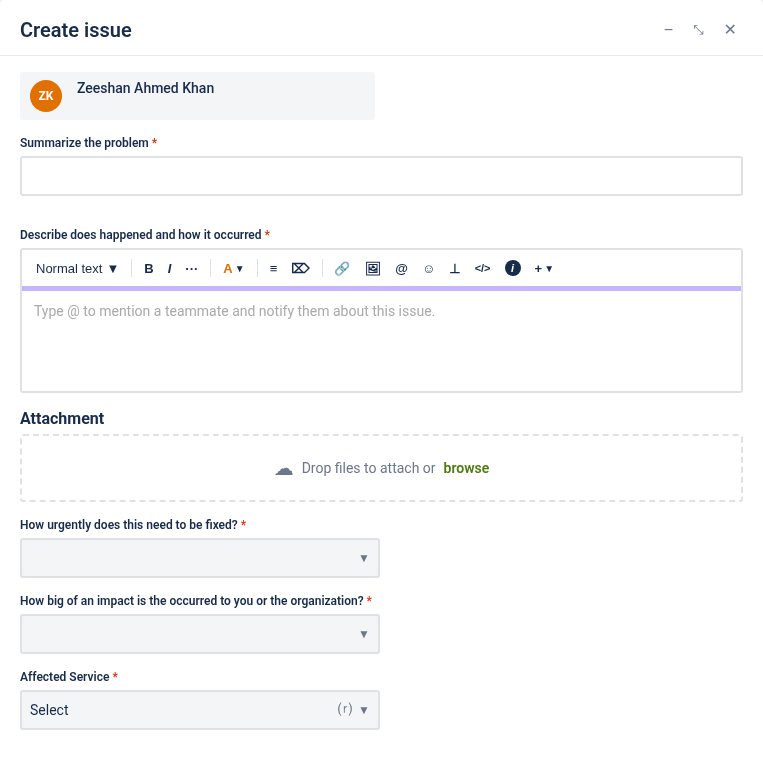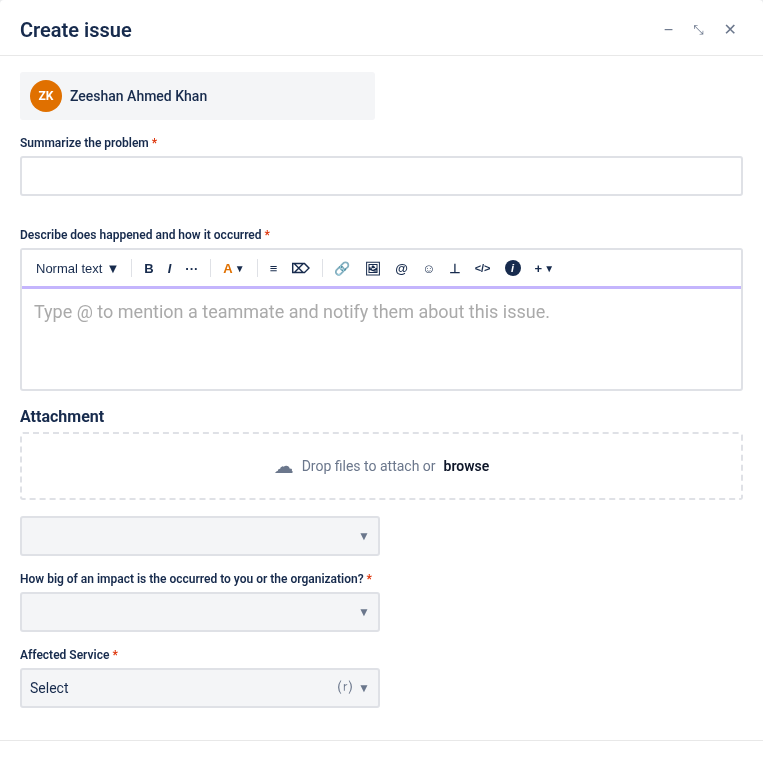--- a/index.html
+++ b/index.html
@@ -49,22 +49,21 @@
       align-items: center;
       justify-content: center;
     }
     .modal-body {
       flex: 1;
       padding: 16px 20px;
       overflow-y: auto;
     }
     .user-selector {
       display: flex;
-      align-items: center;
-      gap: 8px;
+      gap: 15px;
       padding: 8px 10px;
       background: #f4f5f7;
       border-radius: 3px;
       cursor: pointer;
       width: 355px;
       margin-bottom: 16px;
     }
     .avatar {
       width: 32px;
       height: 32px;
@@ -106,21 +105,21 @@
     .editor-wrapper {
       border: 2px solid #dfe1e6;
       border-radius: 3px;
       overflow: hidden;
     }
     .editor-toolbar {
       display: flex;
       align-items: center;
       gap: 2px;
       padding: 6px 8px;
-      border-bottom: 3px solid #c4b5fd;
+      border-bottom: 5px solid #c4b5fd;
       background: #fff;
       flex-wrap: wrap;
     }
     .toolbar-btn {
       background: none;
       border: none;
       cursor: pointer;
       padding: 4px 6px;
       border-radius: 3px;
       color: #172b4d;
@@ -144,21 +143,21 @@
       color: #172b4d;
       padding: 4px 6px;
       border-radius: 3px;
       cursor: pointer;
       background: none;
       border: none;
     }
     .editor-content {
       min-height: 100px;
       padding: 12px;
-      font-size: 18px;
+      font-size: 14px;
       color: #aaa;
     }
     .attachment-section { margin-bottom: 16px; }
     .attachment-label {
       font-size: 16px;
       font-weight: 700;
       color: #172b4d;
       margin-bottom: 6px;
       display: block;
     }
@@ -168,21 +167,21 @@
       padding: 20px;
       text-align: center;
       color: #6b778c;
       font-size: 14px;
       display: flex;
       align-items: center;
       justify-content: center;
       gap: 8px;
       cursor: pointer;
     }
-    .browse-link { color: #0f172a; font-weight: 600; cursor: pointer; }
+    .browse-link { color: #4d7c0f; font-weight: 600; cursor: pointer; }
     .select-field {
       width: 100%;
       max-width: 360px;
       padding: 8px 10px;
       border: 2px solid #dfe1e6;
       border-radius: 3px;
       font-size: 14px;
       color: #172b4d;
       background: #f4f5f7;
       appearance: none;
@@ -340,20 +339,24 @@
     <div class="attachment-section">
       <span class="attachment-label">Attachment</span>
       <div class="drop-zone">
         <span style="font-size:20px; color:#6b778c;">☁</span>
         <span>Drop files to attach or </span>
         <span class="browse-link">browse</span>
       </div>
     </div>
 
     <div class="field-group">
+      <label class="field-label">
+        <span>How urgently does this need to be fixed?</span>
+        <span class="required"> *</span>
+      </label>
       <div class="select-wrapper">
         <select class="select-field">
           <option value=""></option>
           <option value="critical">Critical</option>
           <option value="high">High</option>
           <option value="medium">Medium</option>
           <option value="low">Low</option>
         </select>
         <span class="select-arrow">▼</span>
       </div>

